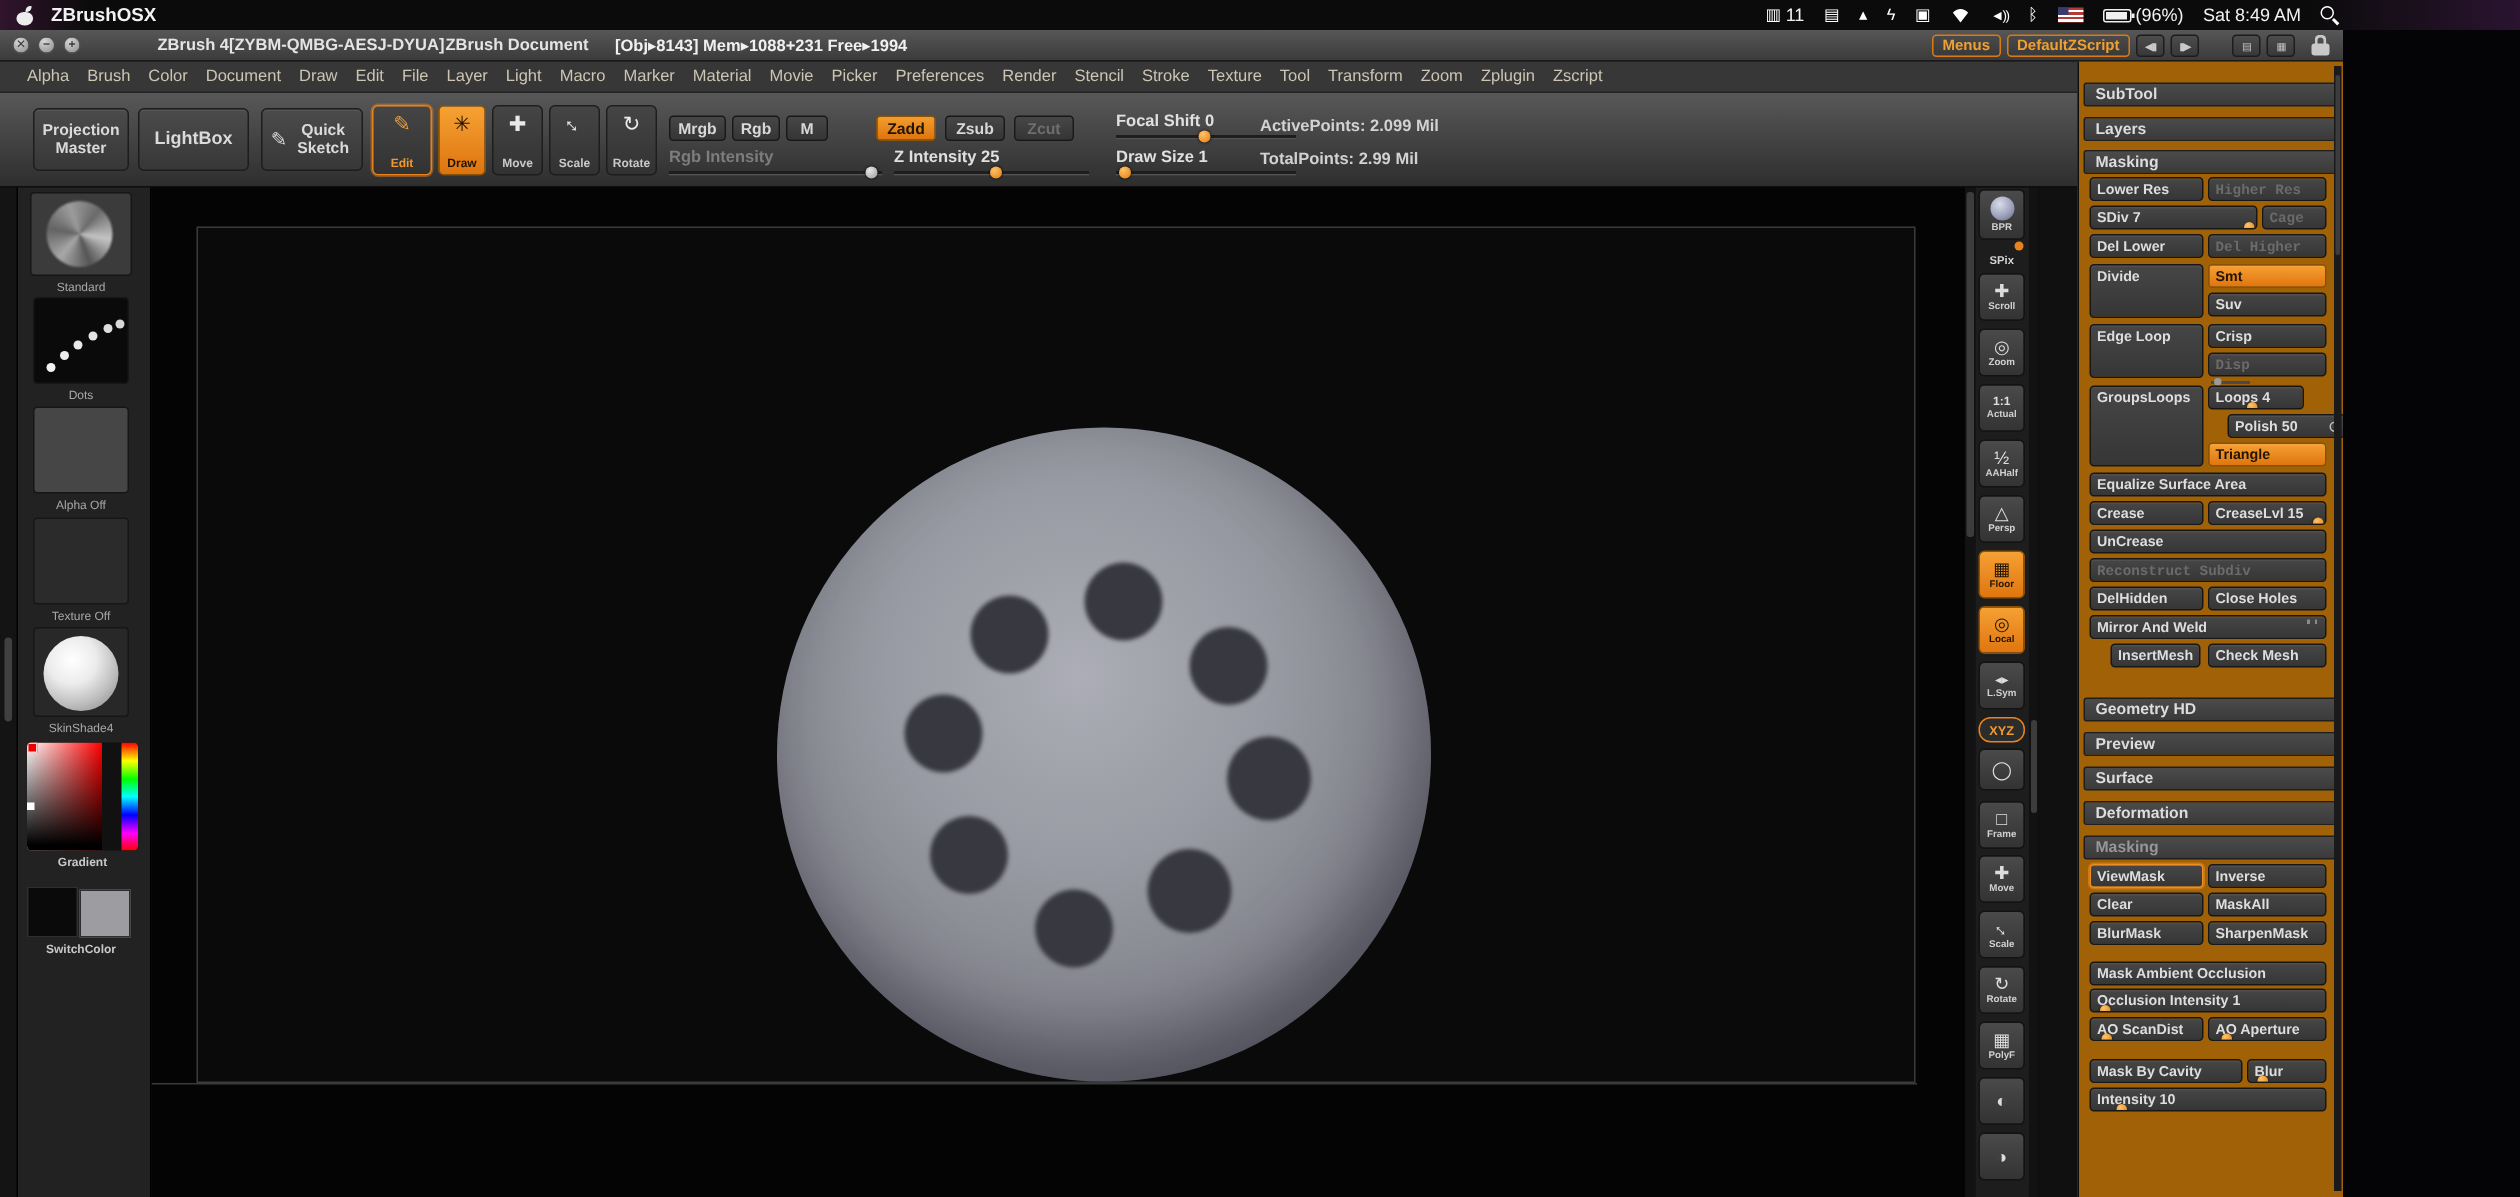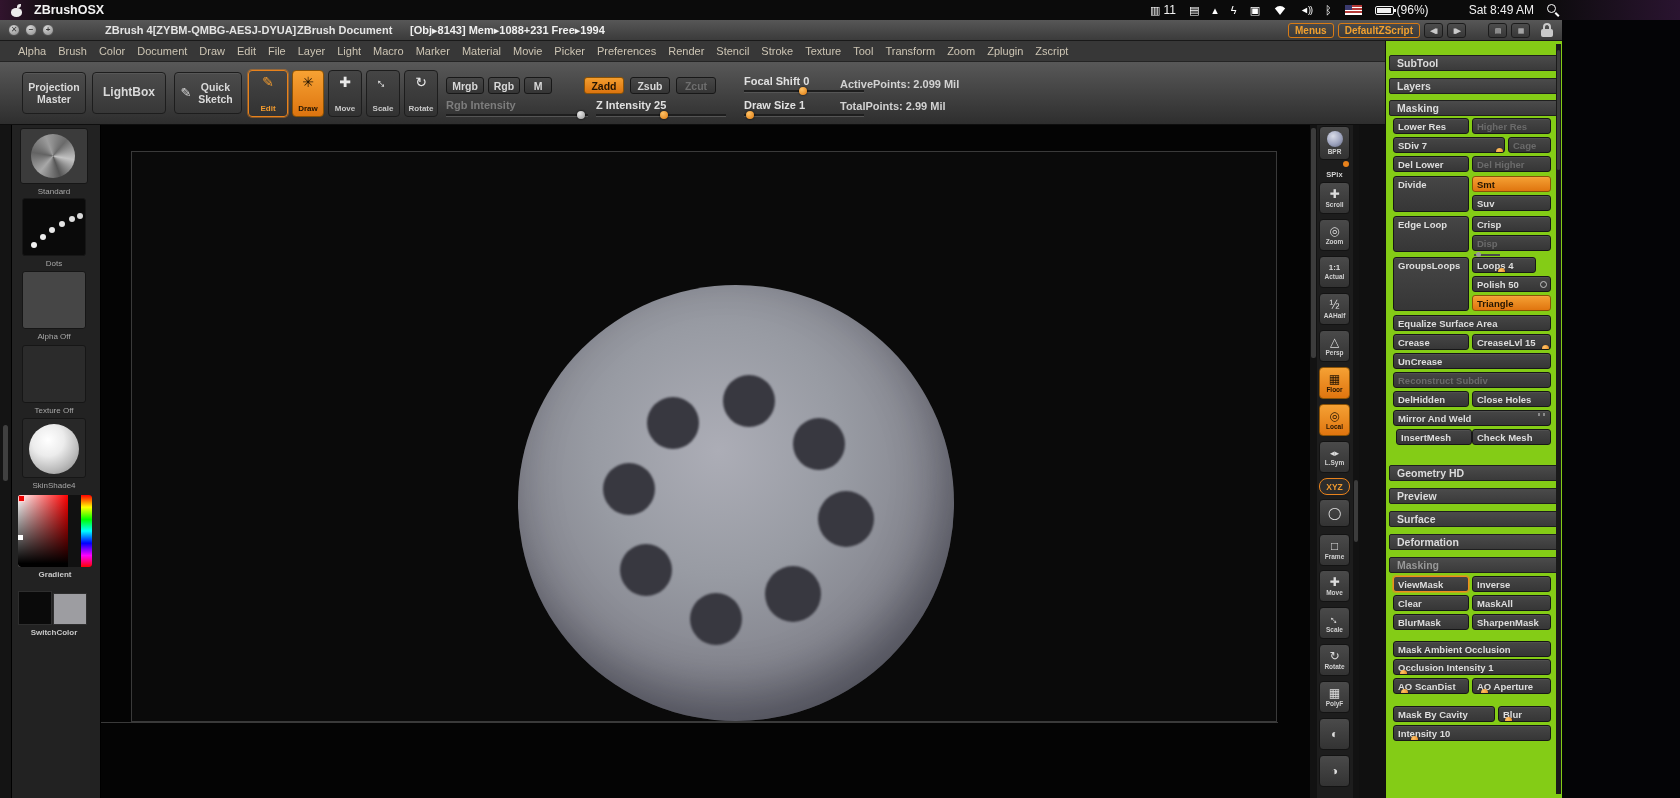--- a/index.html
+++ b/index.html
@@ -19,21 +19,21 @@
   .mb-right{position:absolute;right:120px;top:0;height:20px;display:flex;align-items:center;gap:13px;}
   .mb-g{font-size:11px;color:#fff;line-height:20px;}
   .mb-grp{display:flex;align-items:center;gap:3px;}
   .wifi{width:0;height:0;border:7px solid transparent;border-top:9px solid #fff;border-radius:50%;margin-top:8px;}
   .vol{font-size:9px;letter-spacing:-1px;color:#fff;}
   .flag{position:relative;width:17px;height:10px;background:repeating-linear-gradient(#b43a38 0 1.6px,#fff 1.6px 3.2px);}
   .flag i{position:absolute;left:0;top:0;width:7px;height:5px;background:#3a3a6e;}
   .batt-case{position:relative;width:19px;height:9px;border:1px solid #f0f0f0;border-radius:2px;}
   .batt-fill{position:absolute;left:1px;top:1px;width:14px;height:5px;background:#f0f0f0;}
   .batt-nub{position:absolute;right:-3px;top:2px;width:2px;height:3px;background:#f0f0f0;}
-  .clock{font-size:12px;margin-left:27px;}
+  .clock{font-size:12px;}
   .mag{position:relative;width:13px;height:13px;}
   .mag i{position:absolute;left:0;top:0;width:9px;height:9px;border:1.6px solid #fff;border-radius:50%;}
   .mag b{position:absolute;left:8.5px;top:8.5px;width:5px;height:1.8px;background:#fff;transform:rotate(45deg);transform-origin:0 0;}
 
   
   .titlebar{position:absolute;left:0;top:20px;width:1562px;height:21px;
     background:linear-gradient(#575757,#3b3b3b);border-bottom:1px solid #191919;font-size:11px;color:#e4e4e4;}
   .wbtns{position:absolute;left:8px;top:4px;display:flex;gap:5px;}
   .wbtn{width:12px;height:12px;border-radius:50%;background:radial-gradient(circle at 35% 28%,#d6d6d6,#8b8b8b);
     border:1px solid #4e4e4e;color:#3a3a3a;font-size:8px;line-height:10px;text-align:center;font-weight:bold;}
@@ -127,29 +127,29 @@
   .minisphere{width:16px;height:16px;border-radius:50%;background:radial-gradient(circle at 38% 32%,#d9dce8,#9da3bd 55%,#60657e);}
   .spix{position:absolute;left:3px;top:38px;width:29px;text-align:center;}
   .spix .l{font-size:7.5px;color:#d5d5d5;font-weight:bold;}
   .spix .trk{position:relative;height:2px;background:#101010;margin-top:2px;}
   .spix .dot{position:absolute;left:20%;top:-2px;width:6px;height:6px;border-radius:50%;background:#e8821c;}
   .xyzpill{position:absolute;left:2px;top:353px;width:31px;height:17px;border:1px solid #e8821c;border-radius:8px;
     color:#f09a2e;font-size:8.5px;font-weight:bold;display:flex;align-items:center;justify-content:center;
     background:#2c2c2c;}
 
   
-  .rpanel{position:absolute;left:1385px;top:41px;width:177px;height:757px;background:#84cc16;border-left:1px solid #0e0e0e;}
+  .rpanel{position:absolute;left:1385px;top:41px;width:177px;height:757px;background:#a16207;border-left:1px solid #0e0e0e;}
   .phead{position:absolute;left:3px;width:171px;height:16px;background:linear-gradient(#4b4b4b,#3a3a3a);
     border:1px solid #1f1f1f;border-radius:2px;color:#dcdcdc;font-size:10.5px;font-weight:bold;
     line-height:14px;padding-left:7px;}
   .phead.dim{color:#979797;}
   .pbtn{position:absolute;height:16px;background:linear-gradient(#464646,#363636);border:1px solid #171717;border-radius:3px;
     color:#dedede;font-size:9.5px;font-weight:bold;display:flex;align-items:center;justify-content:flex-start;
     padding-left:4px;box-shadow:inset 0 1px 0 rgba(255,255,255,.06);white-space:nowrap;overflow:hidden;}
-  .pbtn.dis{color:#6b6b6b;}
+  .pbtn.dis{color:#6b6b6b;font-family:Liberation Mono, monospace;}
   .pbtn.on{background:linear-gradient(#f5a134,#e0750f);color:#241503;border-color:#8a5206;}
   .pbtn.sel{border-color:#ef8d1f;box-shadow:0 0 0 1px rgba(239,141,31,.55);}
   .pbtn.big{align-items:flex-start;padding-top:2px;}
   .pdot{position:absolute;bottom:-3px;width:7px;height:7px;border-radius:50%;
     background:radial-gradient(circle at 35% 30%,#ffc266,#e27c10);box-shadow:0 1px 2px #000;z-index:2;}
   .pcirc{position:absolute;right:3px;top:4px;width:7px;height:7px;border:1px solid #c0c0c0;border-radius:50%;}
   .mticks{position:absolute;right:3px;top:2px;width:9px;height:3px;
     background:linear-gradient(90deg,#8a8a8a 0 2px,transparent 2px 5px,#8a8a8a 5px 7px,transparent 7px);}
   .minitrk{position:absolute;left:88px;top:213px;width:26px;height:2px;background:#4a4a4a;}
   .minitrk i{position:absolute;left:2px;top:-2px;width:5px;height:5px;border-radius:50%;background:#9a9a9a;display:block;}
@@ -527,21 +527,21 @@
         <i></i>
       </div>
 
     <div class="pbtn big" style="left:7px;top:216px;width:76px;height:54px">
         <span>GroupsLoops</span>
       </div>
     <div class="pbtn" style="left:86px;top:216px;width:64px">
       <span>Loops 4</span>
       <span class="pdot" style="left:40%"></span>
     </div>
-    <div class="pbtn" style="left:86px;top:235px;width:79px">
+    <div class="pbtn" style="left:99px;top:235px;width:79px">
       <span>Polish 50</span>
       <span class="pcirc"></span>
     </div>
     <div class="pbtn on" style="left:86px;top:254px;width:79px">
         <span>Triangle</span>
       </div>
 
     <div class="pbtn" style="left:7px;top:274px;width:158px">
         <span>Equalize Surface Area</span>
       </div>
@@ -565,21 +565,21 @@
       </div>
     <div class="pbtn" style="left:86px;top:350px;width:79px">
         <span>Close Holes</span>
       </div>
 
     <div class="pbtn" style="left:7px;top:369px;width:158px">
       <span>Mirror And Weld</span>
       <span class="mticks"></span>
     </div>
 
-    <div class="pbtn" style="left:10px;top:388px;width:76px">
+    <div class="pbtn" style="left:21px;top:388px;width:60px">
         <span>InsertMesh</span>
       </div>
     <div class="pbtn" style="left:86px;top:388px;width:79px">
         <span>Check Mesh</span>
       </div>
 
     <div class="phead" style="top:424px"><span>Geometry HD</span></div>
     <div class="phead" style="top:447px"><span>Preview</span></div>
     <div class="phead" style="top:470px"><span>Surface</span></div>
     <div class="phead" style="top:493px"><span>Deformation</span></div>

